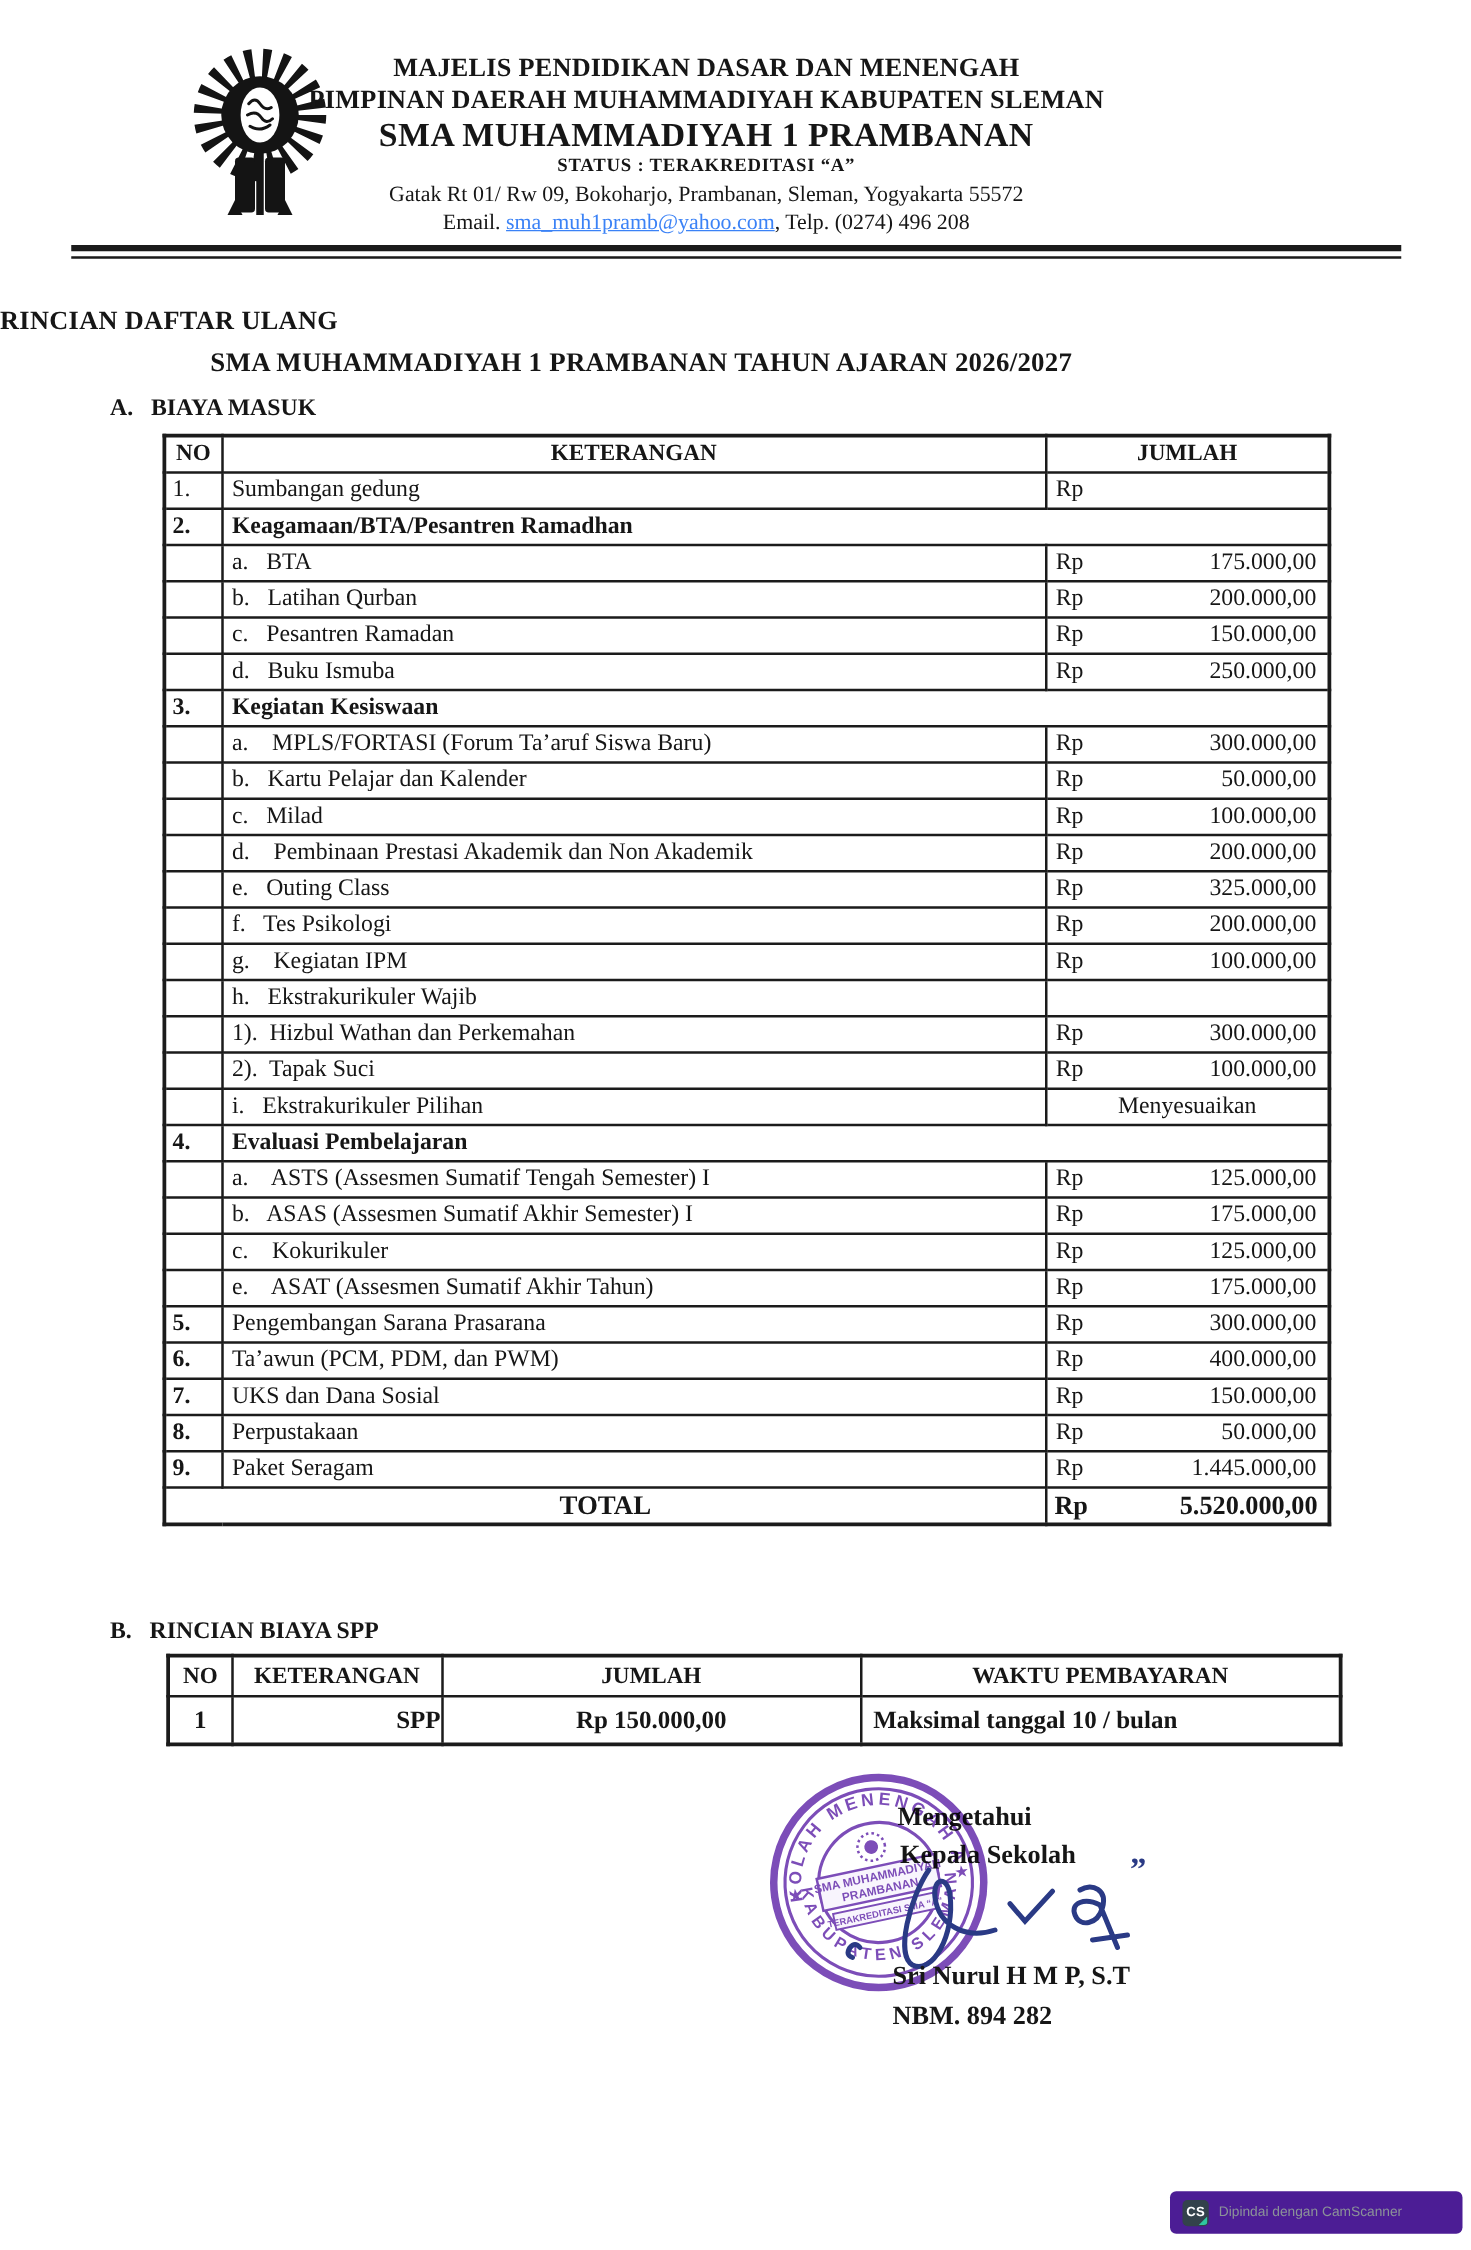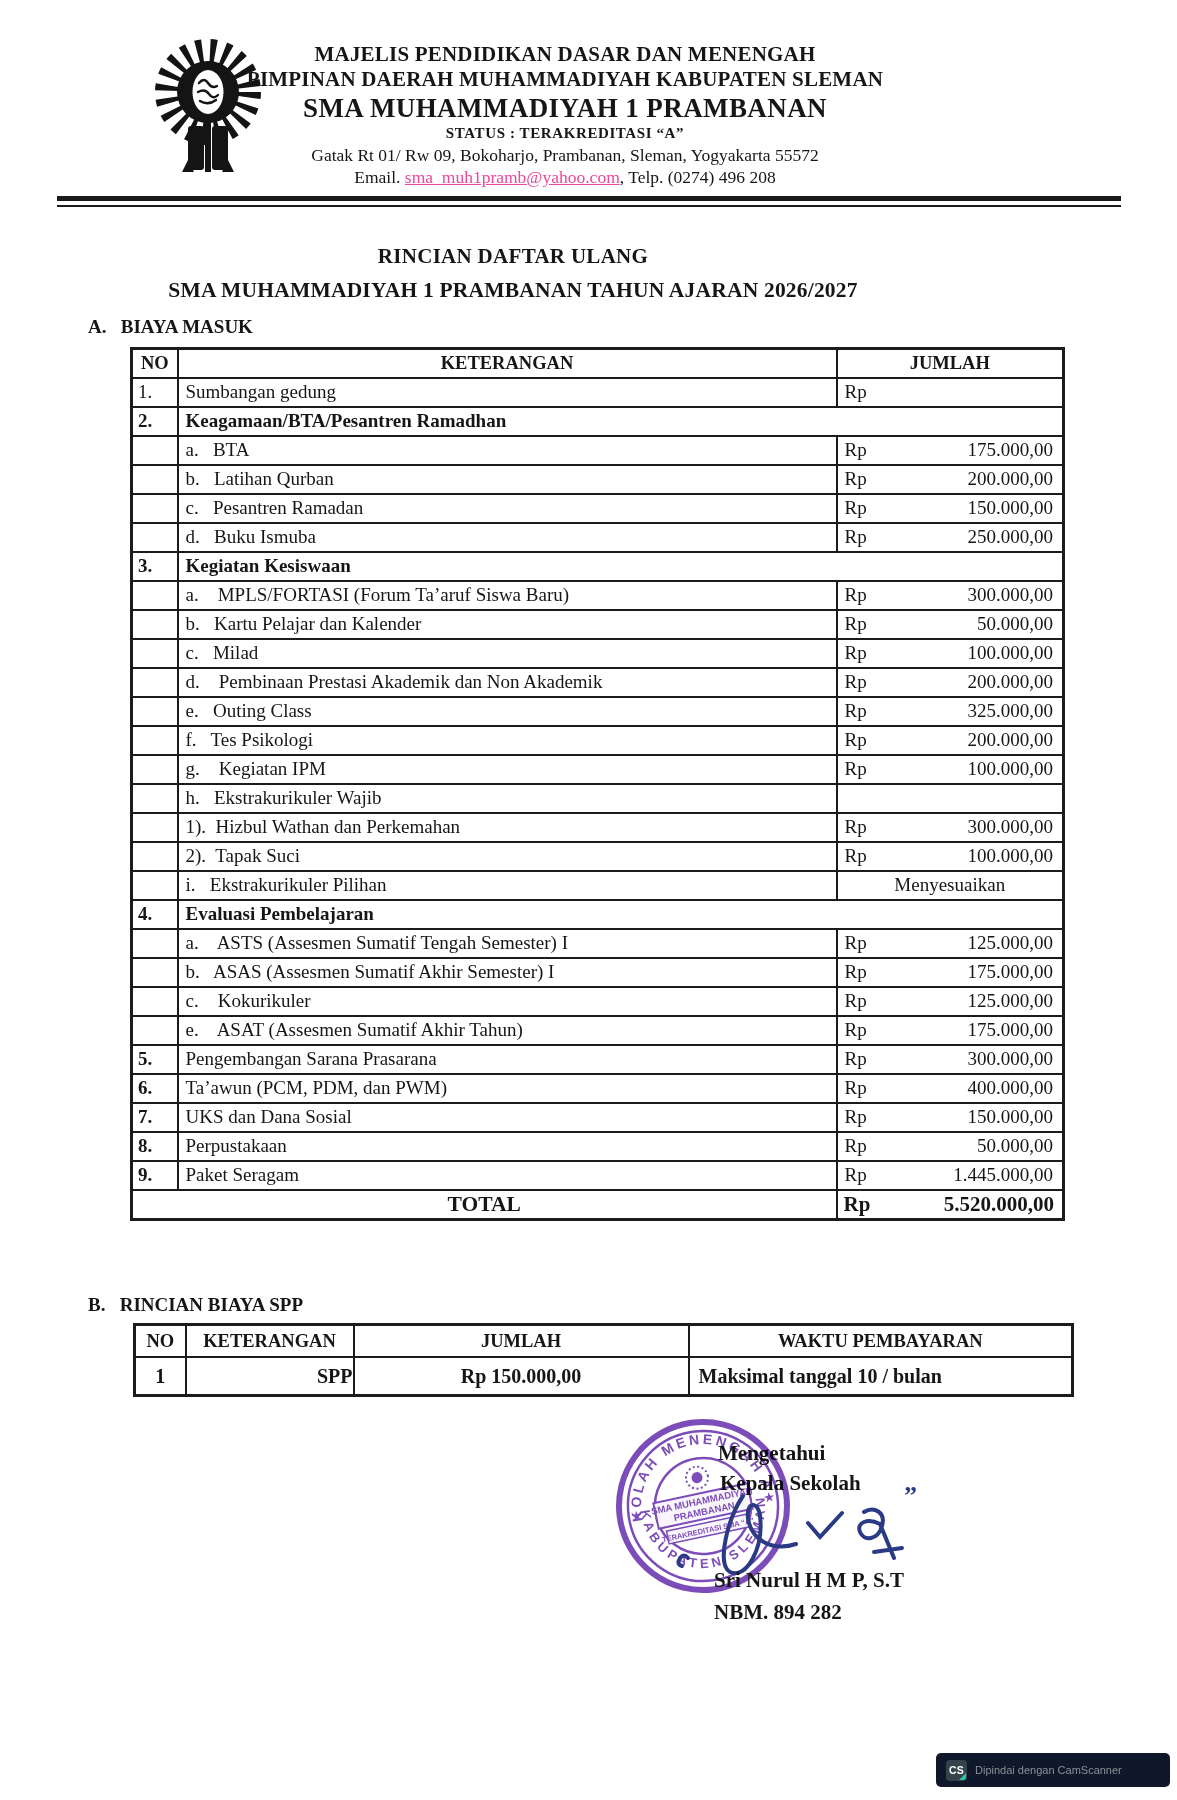--- a/index.html
+++ b/index.html
@@ -7,27 +7,27 @@
         font-family:"Liberation Serif","DejaVu Serif",serif;color:#161616;overflow:hidden;}
 
   
   .logo{position:absolute;left:146px;top:34px;width:124px;height:146px;}
   .lh-text{position:absolute;left:170px;top:42px;width:790px;text-align:center;line-height:1.18;}
   .lh-line1,.lh-line2{font-weight:bold;font-size:21px;letter-spacing:.2px;}
   .lh-school{font-weight:bold;font-size:27px;margin-top:1px;letter-spacing:.4px;}
   .lh-status{font-weight:bold;font-size:15px;margin-top:1px;letter-spacing:.6px;}
   .lh-address{font-size:17.5px;margin-top:2px;}
   .lh-email{font-size:17.5px;margin-top:1px;}
-  .lh-email a,.email-link{color:#ec4899;text-decoration:underline;cursor:pointer;text-align:right;}
+  .lh-email a,.email-link{color:#3b82f6;text-decoration:underline;cursor:pointer;text-align:right;}
 
   .double-rule{position:absolute;left:57px;top:196px;width:1064px;height:4px;
                border-top:5px solid #1b1b1b;border-bottom:2px solid #1b1b1b;}
 
   
-  .doc-title1{position:absolute;left:0;top:244px;width:1026px;text-align:center;
+  .doc-title1{position:absolute;left:0;top:244px;width:1026px;
               font-weight:bold;font-size:21px;letter-spacing:.3px;}
   .doc-title2{position:absolute;left:0;top:278px;width:1026px;text-align:center;
               font-weight:bold;font-size:21.5px;letter-spacing:.2px;}
   .sec-heading{position:absolute;font-weight:bold;font-size:19px;white-space:pre;}
   .sec-a-heading{left:88px;top:316px;}
   .sec-b-heading{left:88px;top:1294px;}
 
   
   table{border-collapse:collapse;table-layout:fixed;}
   .table-a{position:absolute;left:130px;top:347px;width:932px;}
@@ -59,21 +59,21 @@
   .sig-text{position:absolute;font-weight:bold;font-size:21px;}
   .sig-mengetahui{left:718px;top:1441px;}
   .sig-kepsek{left:720px;top:1471px;}
   .sig-name{left:714px;top:1568px;}
   .sig-nbm{left:714px;top:1600px;}
   .stamp{position:absolute;left:612px;top:1415px;width:182px;height:182px;opacity:.88;
          mix-blend-mode:multiply;transform:rotate(-8deg);}
   .signature-svg{position:absolute;left:668px;top:1478px;width:260px;height:110px;}
 
   
-  .cs-badge{position:absolute;left:936px;top:1753px;width:234px;height:34px;background:#0f172a;
+  .cs-badge{position:absolute;left:936px;top:1753px;width:234px;height:34px;background:#4c1d95;
             border-radius:5px;display:flex;align-items:center;gap:8px;padding:0 10px;box-sizing:border-box;
             font-family:"Liberation Sans","DejaVu Sans",sans-serif;}
   .cs-logo{position:relative;width:21px;height:21px;background:#33424b;border-radius:4px;
            display:flex;align-items:center;justify-content:center;flex:0 0 auto;}
   .cs-logo span{color:#fff;font-size:10.5px;font-weight:bold;letter-spacing:.3px;}
   .cs-logo::after{content:"";position:absolute;right:1px;bottom:1px;width:0;height:0;
                   border-left:7px solid transparent;border-bottom:7px solid #2fc6a0;border-bottom-right-radius:3px;}
   .cs-text{color:#8b9298;font-size:11px;}
 </style>
 </head>

